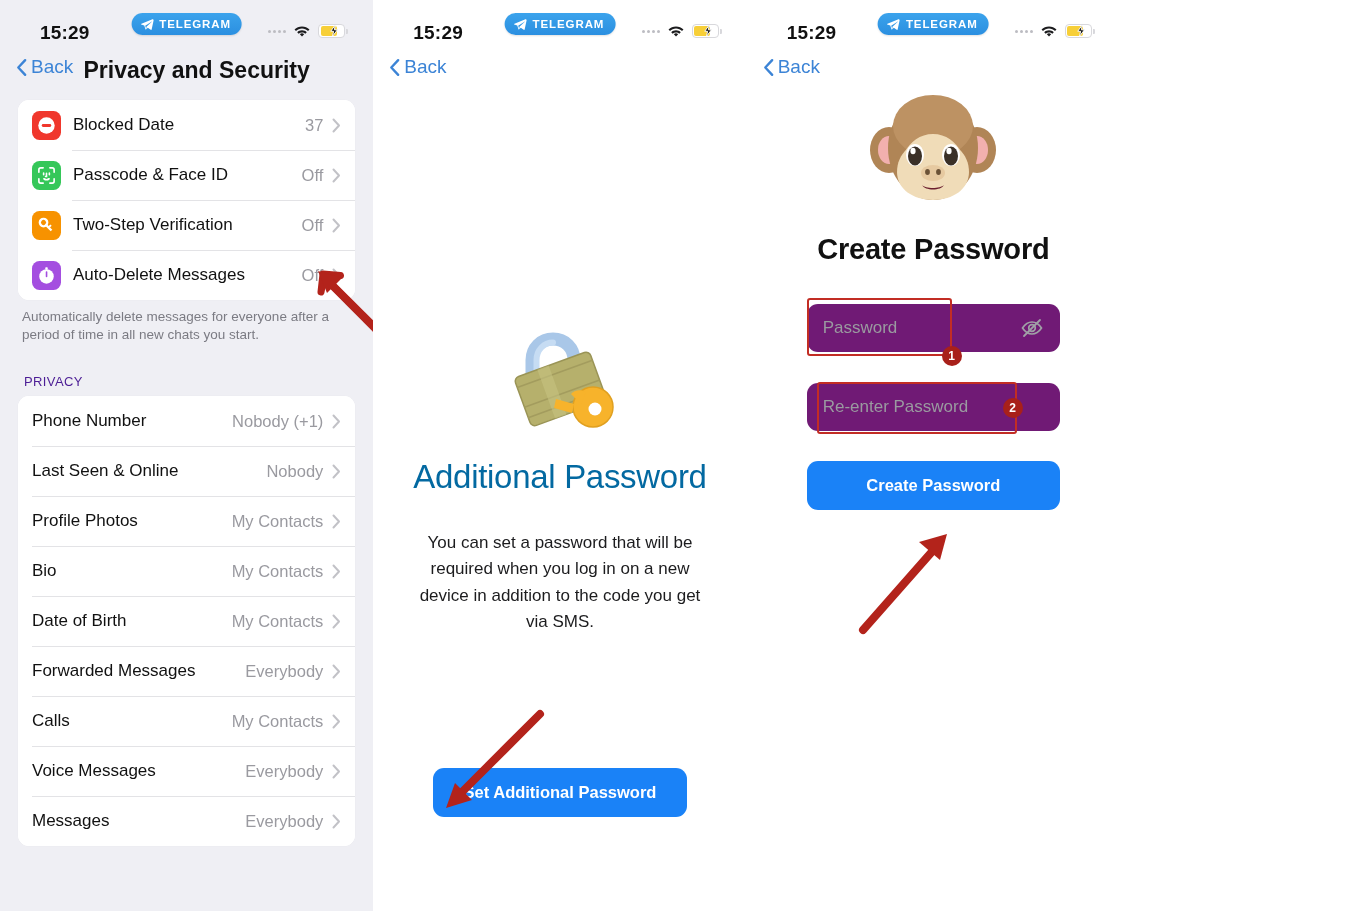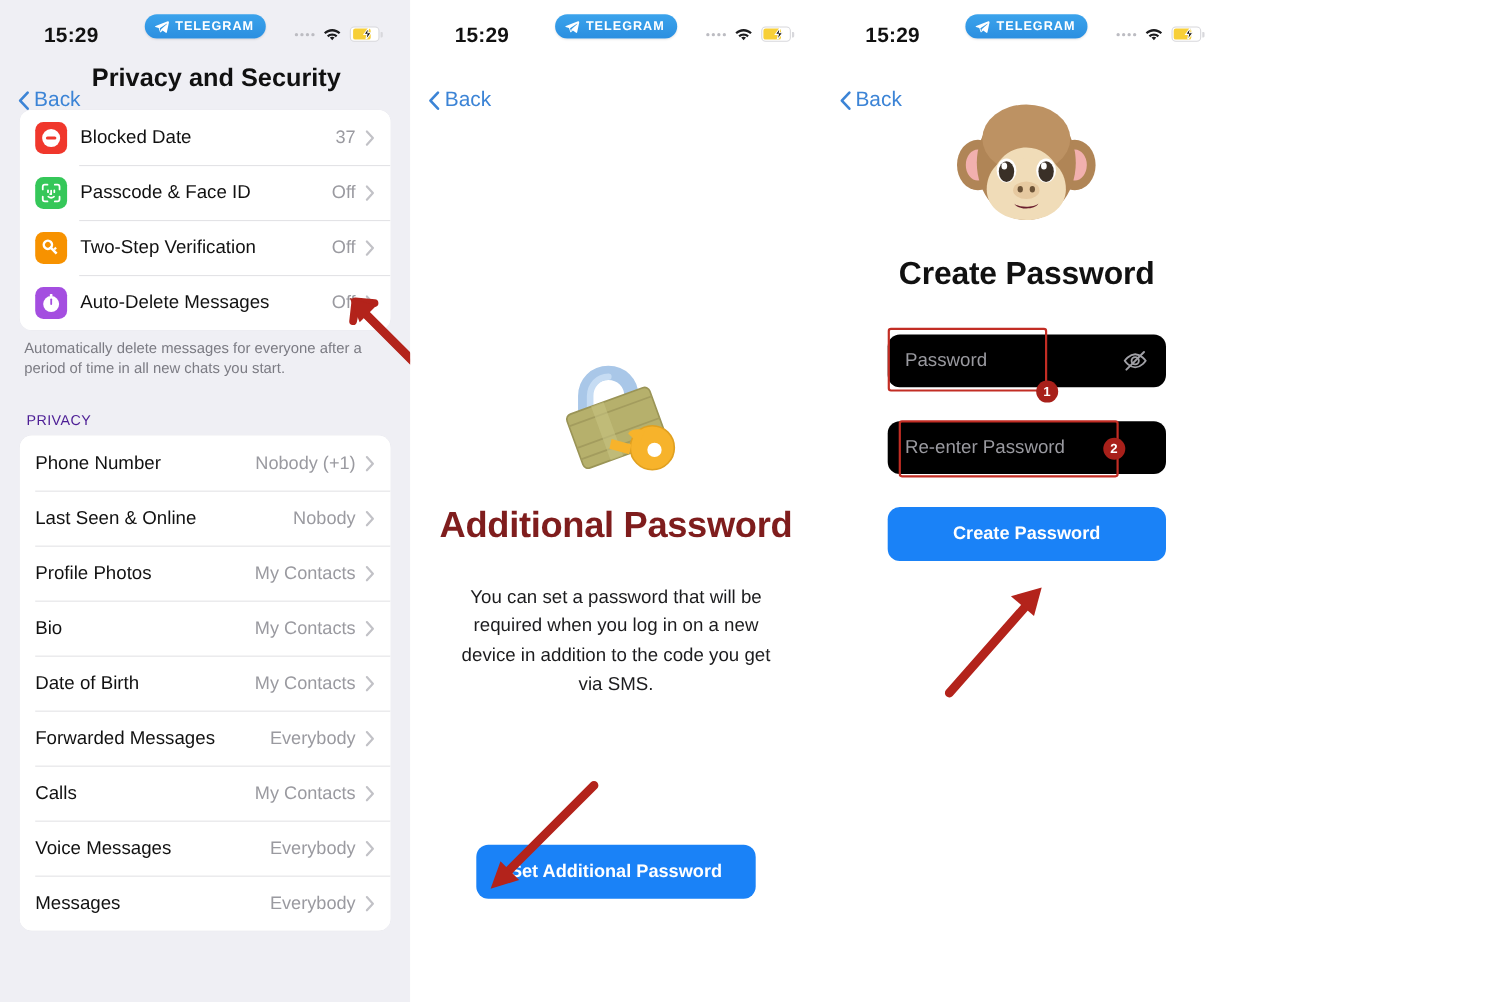--- a/index.html
+++ b/index.html
@@ -58,21 +58,20 @@
     position:absolute;left:9px;top:0px;width:12px;height:11.4px;
   }
 
   
   .navbar{position:relative;height:52px;}
   .back{
     position:absolute;left:16px;top:8px;
     display:flex;align-items:center;gap:4px;
     color:#3c84d6;font-size:19px;
     cursor:pointer;
-    margin-top:24px;
   }
   .back .chev{width:11px;height:19px;display:block;}
   .nav-title{
     position:absolute;left:0;right:0;top:9px;
     text-align:center;font-size:23px;font-weight:bold;color:#111;
   }
   .panel.gray .nav-title{left:46px;right:26px;}
 
   
   .group{
@@ -106,21 +105,21 @@
 
   
   .lock-emoji{
     position:absolute;left:0;right:0;top:318px;text-align:center;
     font-size:88px;line-height:1;
     font-family:"DejaVu Sans",sans-serif;
   }
   .lock-svg{display:block;margin:0 auto;}
   .big-title{
     position:absolute;left:0;right:0;top:458px;text-align:center;
-    font-size:33px;font-weight:bold;color:#7f1d1d;letter-spacing:-.3px;
+    font-size:33px;font-weight:normal;color:#0369a1;letter-spacing:-.3px;
   }
   .desc{
     position:absolute;left:38px;right:38px;top:530px;text-align:center;
     font-size:17px;line-height:1.55;color:#1c1c1e;
   }
   .btn-primary{
     position:absolute;left:60px;right:60px;
     background:#1a82f7;color:#fff;border:none;
     border-radius:11px;height:49px;
     font-size:16.5px;font-weight:bold;
@@ -131,21 +130,21 @@
   
   .monkey{
     position:absolute;left:0;right:0;top:88px;text-align:center;
   }
   .create-title{
     position:absolute;left:0;right:0;top:233px;text-align:center;
     font-size:29px;font-weight:bold;color:#111;letter-spacing:-.2px;
   }
   .field{
     position:absolute;left:60px;right:60px;height:48px;
-    background:#000000;border-radius:11px;
+    background:#701a75;border-radius:11px;
     display:flex;align-items:center;padding:0 16px;
     box-sizing:border-box;cursor:text;
   }
   .field .ph{font-size:17px;color:#9a9aa0;flex:1;}
   .eye-slash{width:24px;height:20px;flex:none;cursor:pointer;}
   .hl-box{
     position:absolute;border:2.5px solid #c22d24;border-radius:3px;
     pointer-events:none;
   }
   .badge-num{

